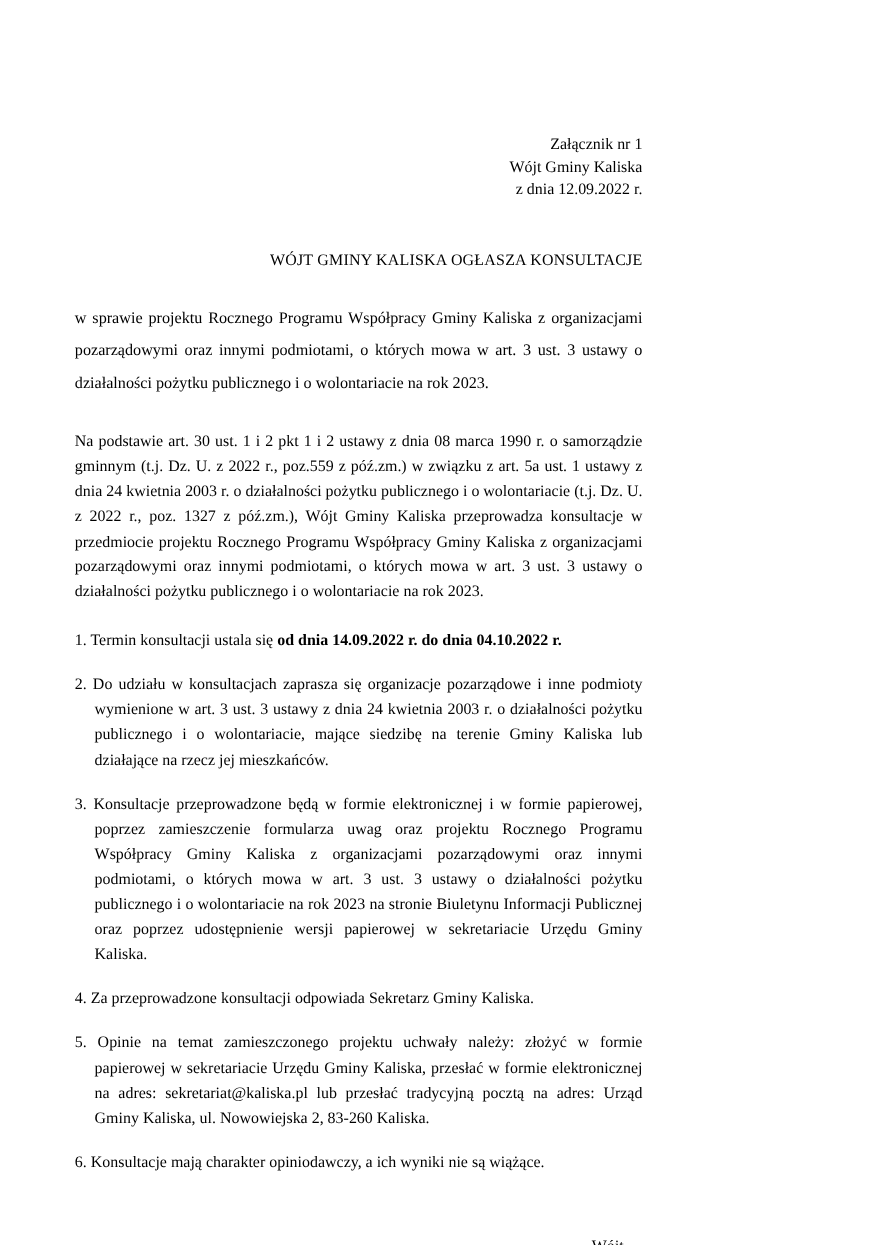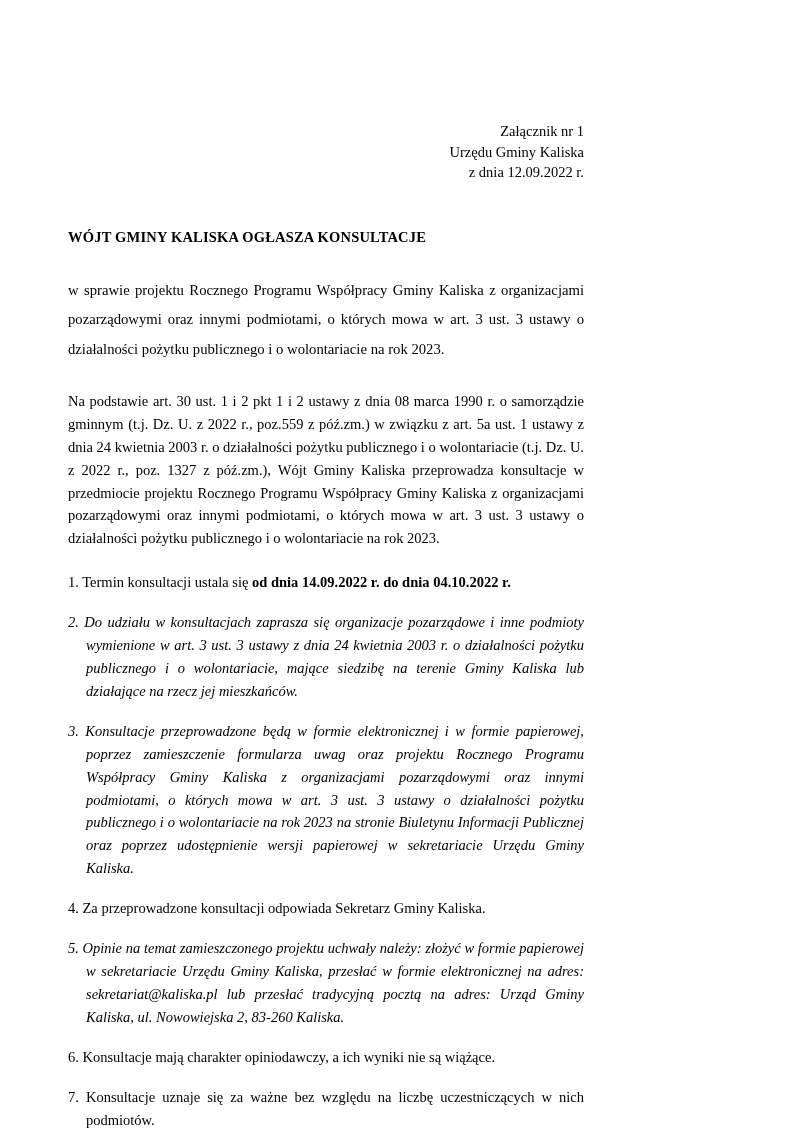--- a/index.html
+++ b/index.html
@@ -26,22 +26,22 @@
   .header-block {
     text-align: right;
     font-size: 14.5px;
     line-height: 1.42;
     margin: 0 0 46px 0;
   }
   .header-block div {
     white-space: pre;
   }
   .doc-title {
-    text-align: left;
-    font-weight: bold;
+    text-align: right;
+    font-weight: normal;
     font-size: 14.5px;
     letter-spacing: 0.2px;
     margin: 0 0 30px 0;
   }
   .lead {
     font-weight: normal;
     font-size: 14.7px;
     line-height: 2.0;
     text-align: justify;
     margin: 0 0 26px 0;
@@ -52,21 +52,20 @@
     text-align: justify;
     margin: 0 0 17px 0;
   }
   .para.indent-hang {
     padding-left: 18px;
     text-indent: -18px;
   }
   .para.block-indent {
     padding-left: 18px;
     text-indent: -18px;
-    font-style: italic;
   }
   .bodyblock {
     margin-bottom: 21px;
   }
   b { font-weight: bold; }
   .signature {
     margin-top: 54px;
     padding-left: 470px;
     font-size: 14.5px;
     line-height: 1.5;
@@ -75,21 +74,21 @@
     margin-bottom: 30px;
   }
 </style>
 </head>
 <body>
 
 <div class="page">
 
   <div class="header-block">
     <div>Załącznik nr 1</div>
-    <div>Urzędu Gminy Kaliska</div>
+    <div>Wójt Gminy Kaliska</div>
     <div>z dnia 12.09.2022 r.</div>
   </div>
 
   <div class="doc-title">WÓJT GMINY KALISKA OGŁASZA KONSULTACJE</div>
 
   <div class="lead">w sprawie projektu Rocznego Programu Współpracy Gminy Kaliska z organizacjami pozarządowymi oraz innymi podmiotami, o których mowa w art. 3 ust. 3 ustawy o działalności pożytku publicznego i o wolontariacie na rok 2023.</div>
 
   <div class="para bodyblock">Na podstawie art. 30 ust. 1 i 2 pkt 1 i 2 ustawy z dnia 08 marca 1990 r. o samorządzie gminnym (t.j. Dz. U. z 2022 r., poz.559 z póź.zm.) w związku z art. 5a ust. 1 ustawy z dnia 24 kwietnia 2003 r.                      o działalności pożytku publicznego i o wolontariacie (t.j. Dz. U. z 2022 r., poz. 1327 z póź.zm.), Wójt Gminy Kaliska przeprowadza konsultacje w przedmiocie projektu Rocznego Programu Współpracy Gminy Kaliska  z organizacjami pozarządowymi oraz innymi podmiotami, o których mowa w art. 3 ust. 3 ustawy o działalności pożytku publicznego i o wolontariacie na rok 2023.</div>
 
   <div class="para indent-hang">
@@ -115,24 +114,20 @@
   <div class="para block-indent">
     <span>5.</span>
     <span>Opinie na temat zamieszczonego projektu uchwały należy: złożyć w formie papierowej w sekretariacie Urzędu Gminy Kaliska, przesłać w formie elektronicznej na adres: sekretariat@kaliska.pl lub przesłać tradycyjną pocztą na adres: Urząd Gminy Kaliska, ul. Nowowiejska 2, 83-260 Kaliska.</span>
   </div>
 
   <div class="para indent-hang">
     <span>6.</span>
     <span>Konsultacje mają charakter opiniodawczy, a ich wyniki nie są wiążące.</span>
   </div>
 
-  <div class="para indent-hang">
-    <span>7.</span>
-    <span>Konsultacje uznaje się za ważne bez względu na liczbę uczestniczących w nich podmiotów.</span>
-  </div>
 
 
   <div class="signature">
     <div class="sig-name">Wójt Opinie Kaliska</div>
 
   </div>
 
 </div>
 
 </body></html>

